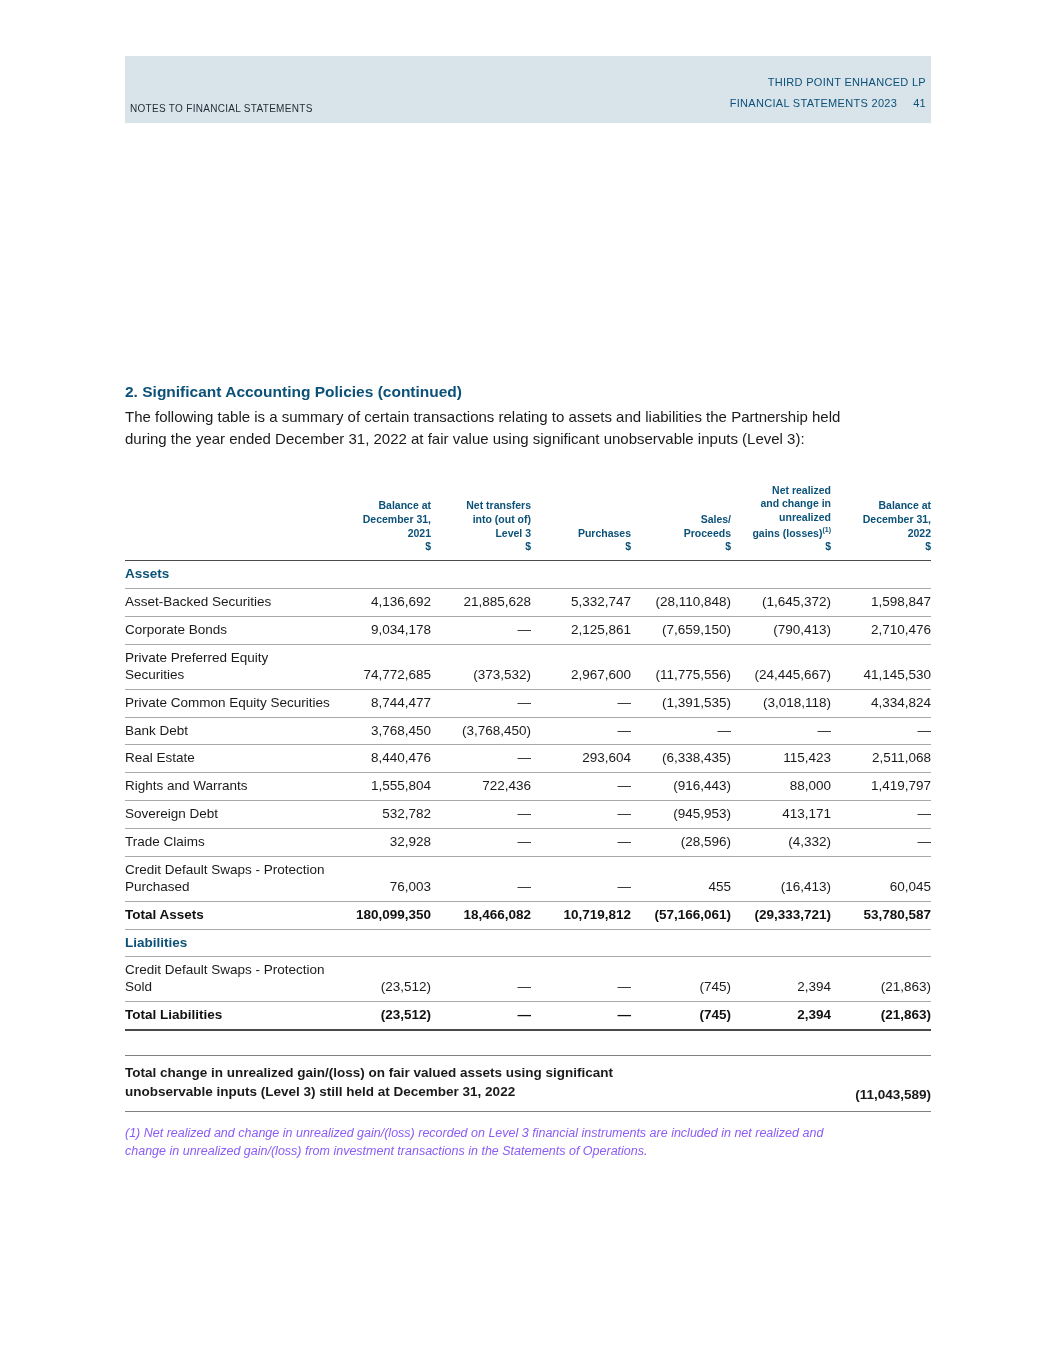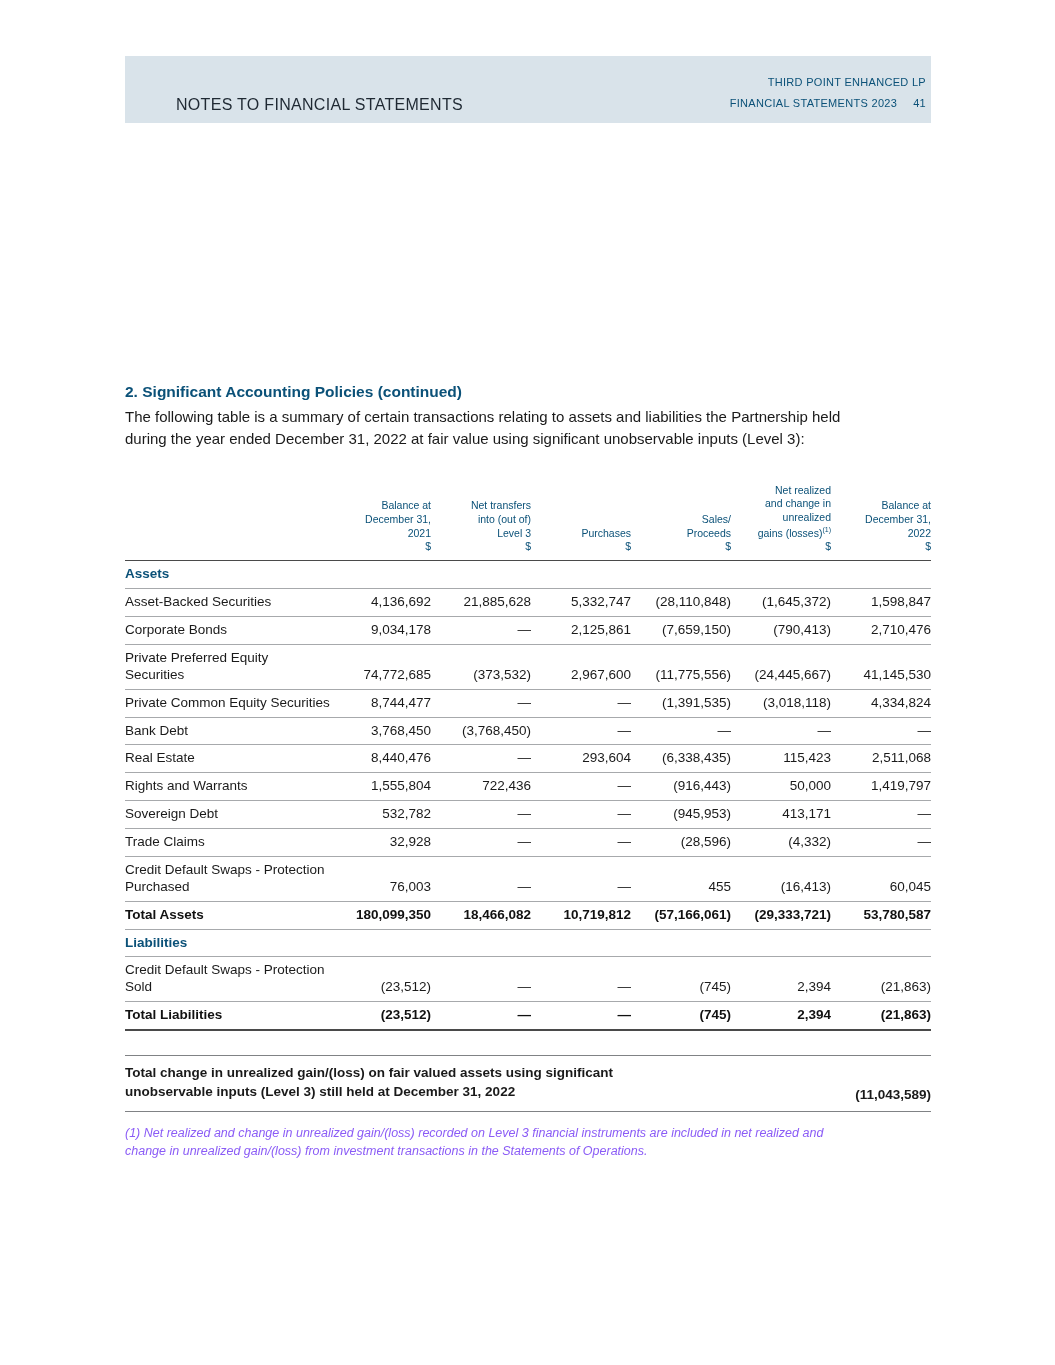--- a/index.html
+++ b/index.html
@@ -16,21 +16,21 @@
 
   
   .band {
     position: absolute; left: 125px; top: 56px;
     width: 806px; height: 67px;
     background: var(--band_background, #d9e3ea);
     display: flex; justify-content: space-between; align-items: flex-end;
     padding: 0 5px 9px 5px;
   }
   .band-left {
-    font-size: 16px; letter-spacing: 0.3px; color: #1f2933; margin-left: 46px;
+    font-size: 10px; letter-spacing: 0.3px; color: #1f2933;
   }
   .band-right {
     text-align: right; font-size: 11px; letter-spacing: 0.3px;
     color: var(--navy, #0b5178); line-height: 1.9;
   }
   .band-right .pagenum { margin-left: 16px; }
 
   
   .content {
     position: absolute; left: 125px; top: 12px;
@@ -48,21 +48,21 @@
     margin: 20px 0 0; text-align: center;
     font-size: 15px; font-weight: bold; color: var(--navy, #0b5178);
   }
 
   
   table {
     width: 100%; border-collapse: collapse; table-layout: fixed;
     margin-top: 34px;
   }
   thead th {
-    font-size: 10.5px; font-weight: normal; color: var(--navy, #0b5178);
+    font-size: 10.5px; font-weight: bold; color: var(--navy, #0b5178);
     text-align: right; vertical-align: bottom; line-height: 1.32;
     padding: 0 0 6px 6px;
   }
   thead th.label { text-align: left; padding-left: 0; }
   thead th sup { font-size: 7px; }
   thead tr { border-bottom: 1px solid var(--rule_dark, #58595b); }
   tbody td {
     font-size: 13.5px; text-align: right; vertical-align: bottom;
     padding: 5px 0 5px 6px; line-height: 1.25;
   }
@@ -197,21 +197,21 @@
             <td>(6,338,435)</td>
             <td>115,423</td>
             <td>2,511,068</td>
           </tr>
           <tr class="row-data">
             <td class="label">Rights and Warrants</td>
             <td>1,555,804</td>
             <td>722,436</td>
             <td>—</td>
             <td>(916,443)</td>
-            <td>50,000</td>
+            <td>88,000</td>
             <td>1,419,797</td>
           </tr>
           <tr class="row-data">
             <td class="label">Sovereign Debt</td>
             <td>532,782</td>
             <td>—</td>
             <td>—</td>
             <td>(945,953)</td>
             <td>413,171</td>
             <td>—</td>

